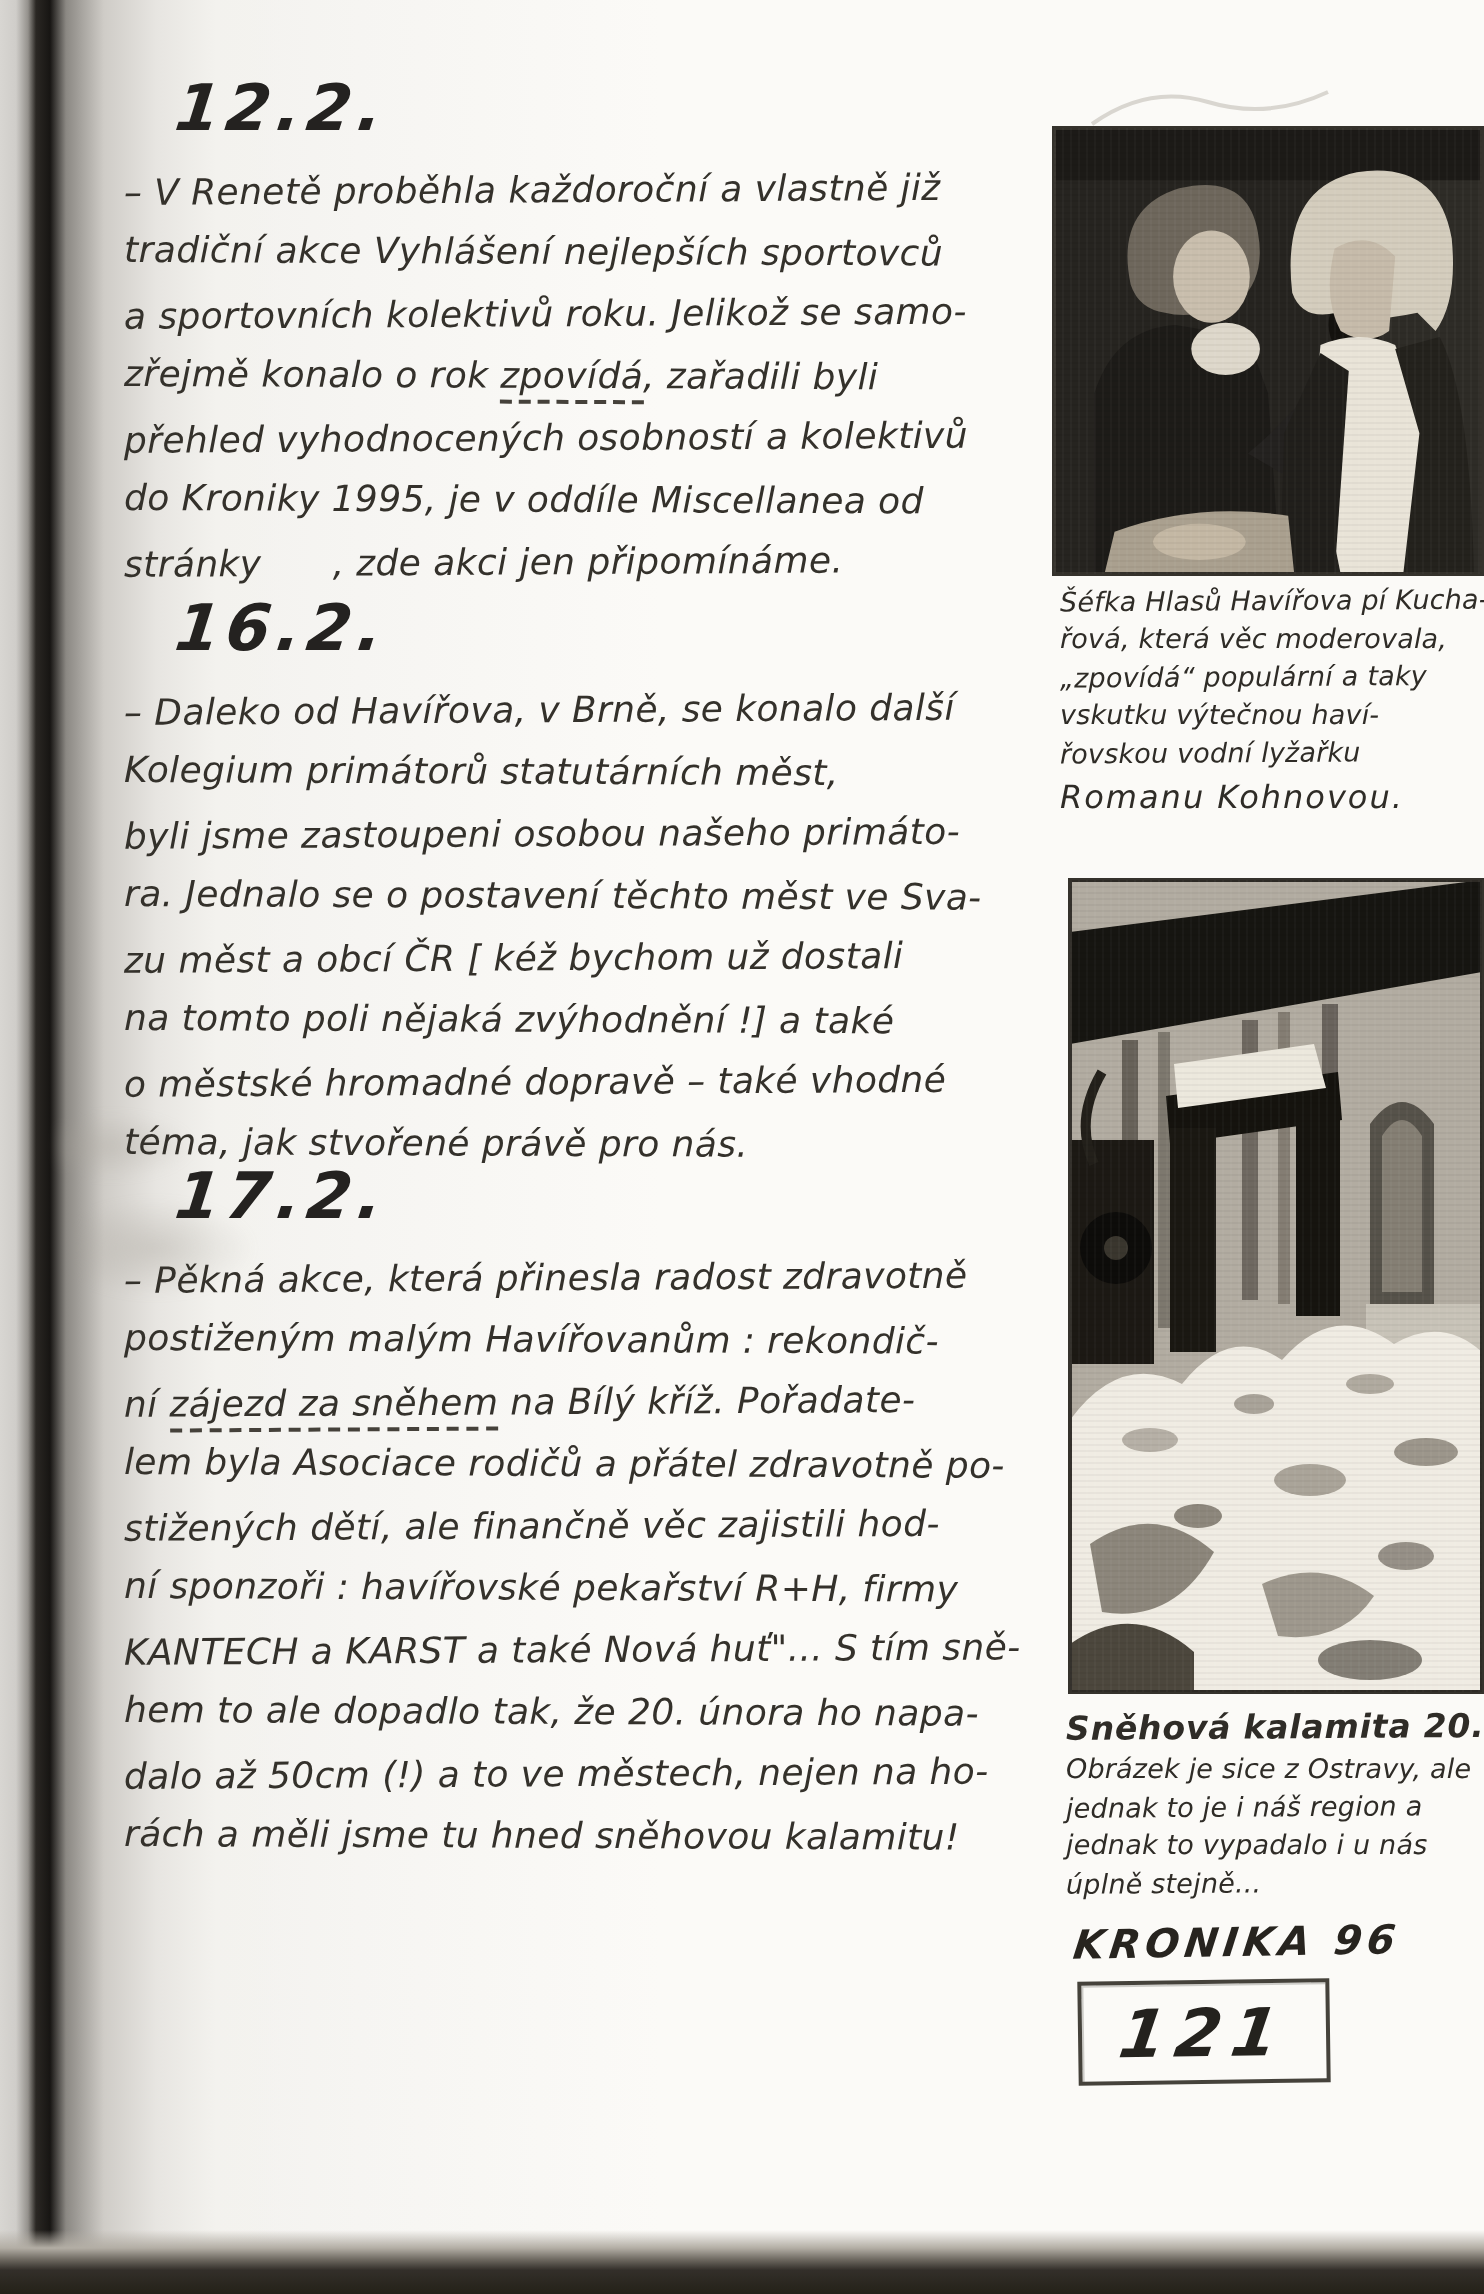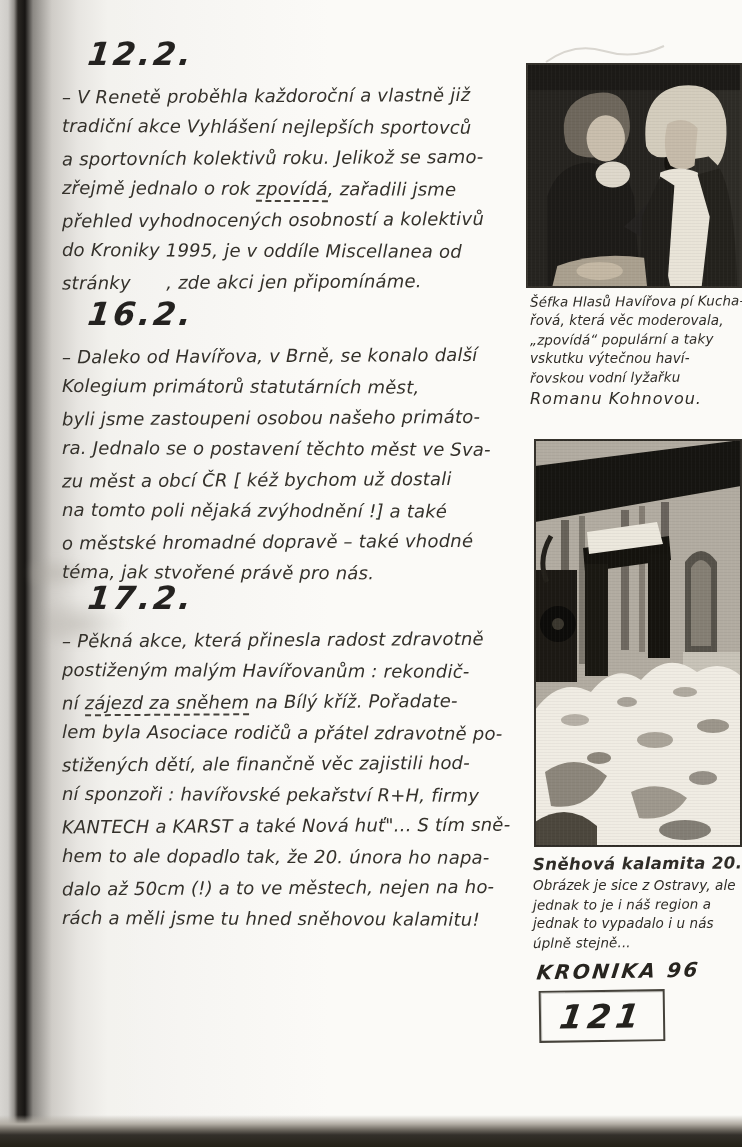--- a/index.html
+++ b/index.html
@@ -58,21 +58,21 @@
   <div class="binding"></div>
   <div class="ghost g1"></div>
   <div class="ghost g2"></div>
 
   <section class="entry" style="top:34px">
     <h2 class="date">12.2.</h2>
     <div class="para">
         <div class="hw-line">– V Renetě proběhla každoroční a vlastně již</div>
         <div class="hw-line">tradiční akce Vyhlášení nejlepších sportovců</div>
         <div class="hw-line">a sportovních kolektivů roku. Jelikož se samo-</div>
-        <div class="hw-line"><span>zřejmě jednalo o rok </span><span class="u">zpovídá</span><span>, zařadili jsme</span></div>
+        <div class="hw-line"><span>zřejmě konalo o rok </span><span class="u">zpovídá</span><span>, zařadili byli</span></div>
         <div class="hw-line">přehled vyhodnocených osobností a kolektivů</div>
         <div class="hw-line">do Kroniky 1995, je v oddíle Miscellanea od</div>
         <div class="hw-line">stránky&nbsp;&nbsp;&nbsp;&nbsp;&nbsp; , zde akci jen připomínáme.</div>
       </div>
   </section>
 
   <section class="entry" style="top:294px">
     <h2 class="date">16.2.</h2>
     <div class="para">
         <div class="hw-line">– Daleko od Havířova, v Brně, se konalo další</div>

